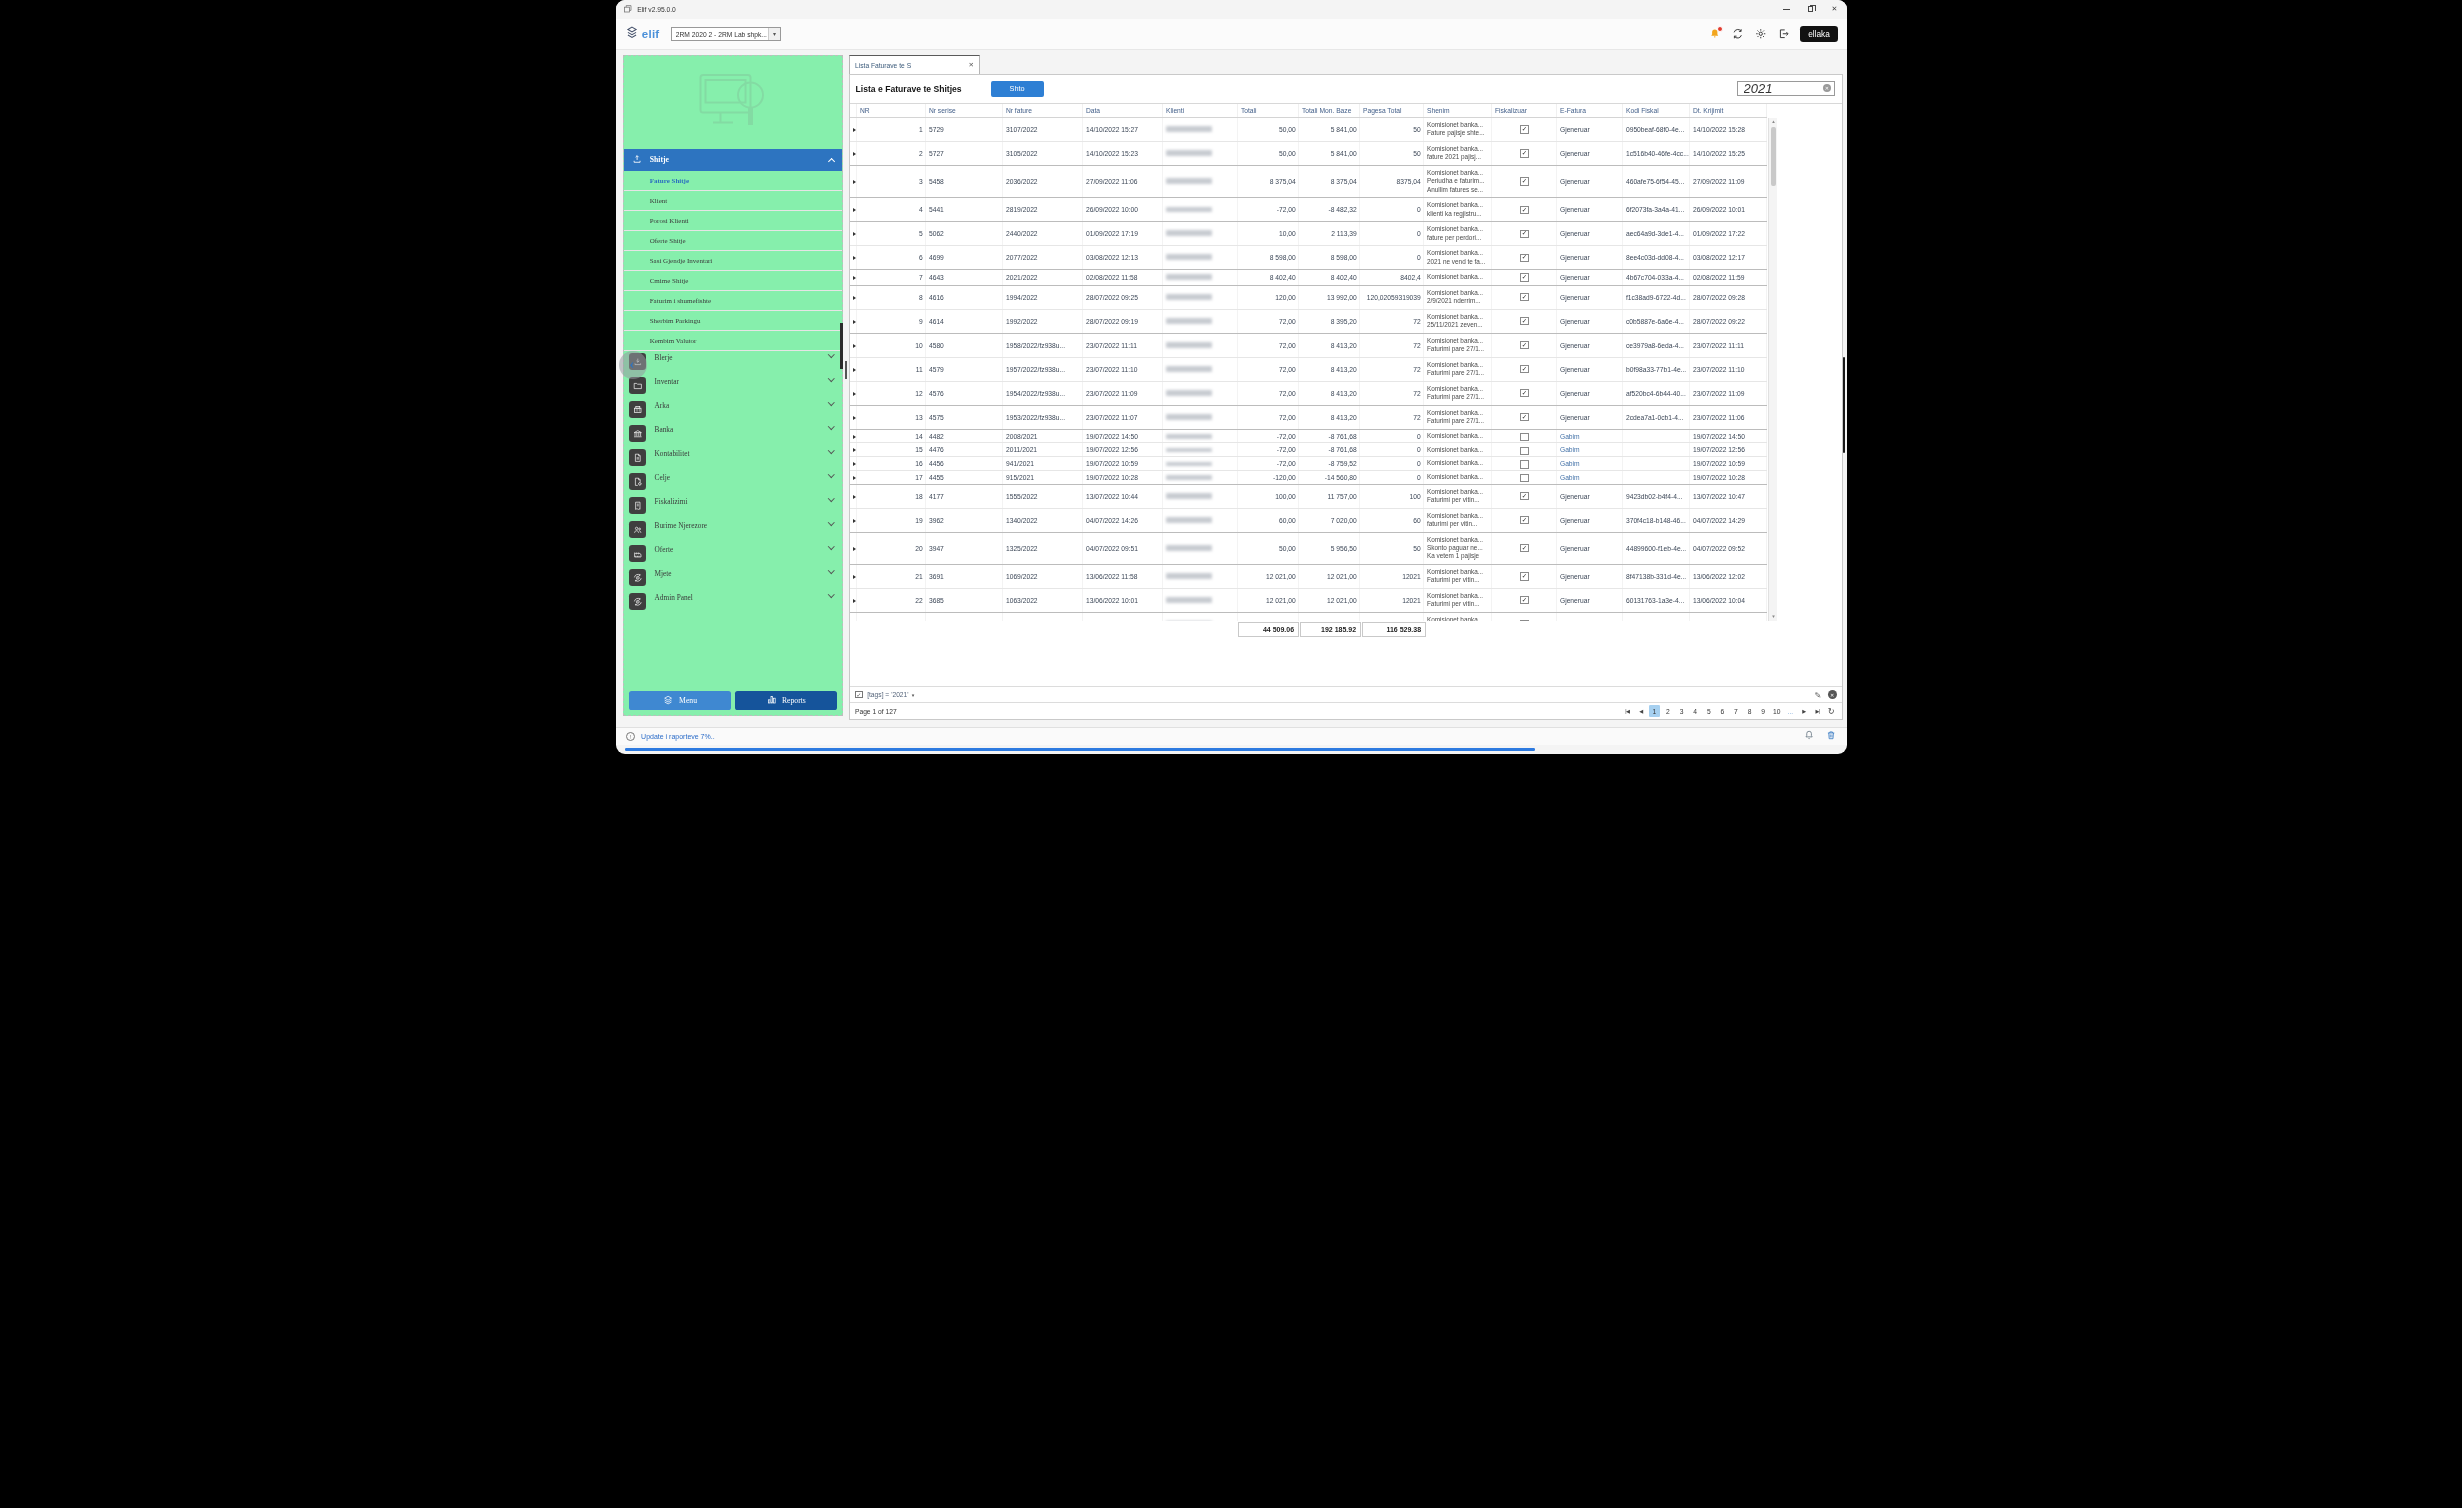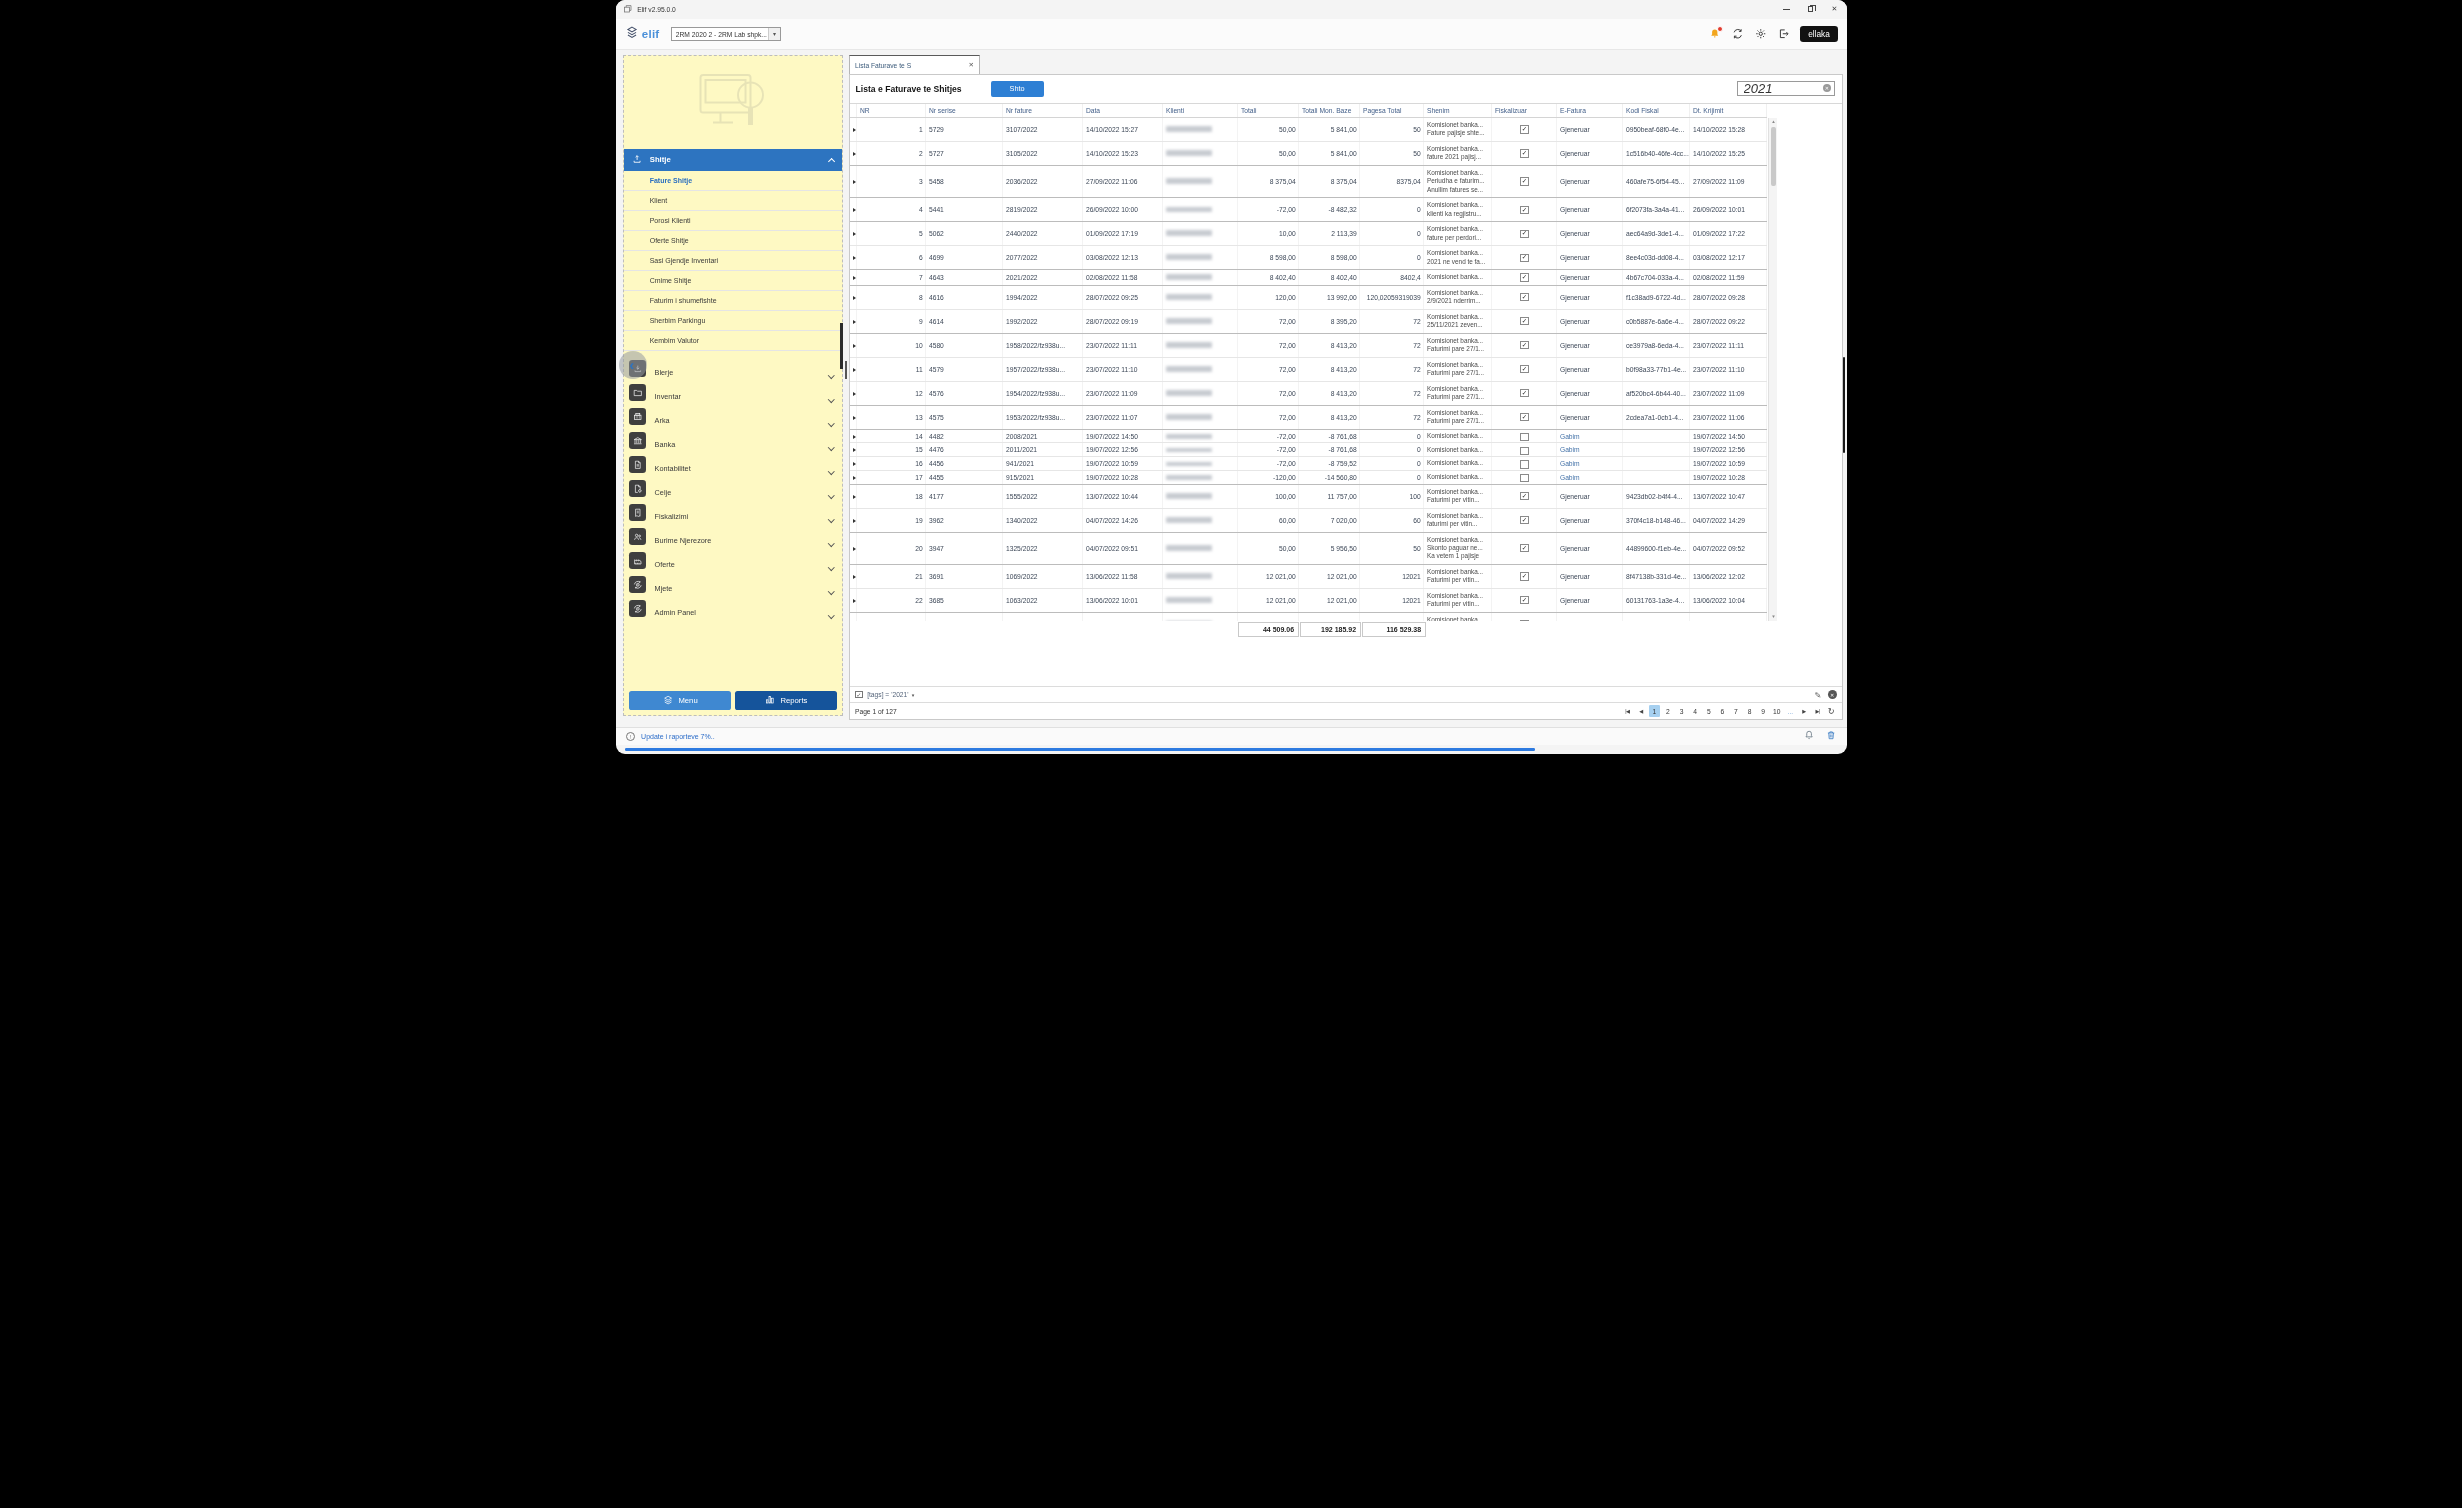--- a/index.html
+++ b/index.html
@@ -20,31 +20,31 @@
   .brand-text{font-size:11.5px;font-weight:600;color:#4a90d9;letter-spacing:0.3px;}
   .combo{position:relative;width:110px;height:14.7px;border:0.6px solid #999;background:#fff;display:flex;align-items:center;padding-left:3.8px;font-size:6.7px;color:#333;}
   .combo-arrow{position:absolute;right:0;top:0;width:12px;height:100%;background:#f0f0f0;border-left:0.6px solid #ccc;display:flex;align-items:center;justify-content:center;color:#555;font-size:5.1px;}
   .tool-right{margin-left:auto;display:flex;align-items:center;gap:10.2px;justify-content:center;}
   .tool-ic{width:12.8px;height:12.8px;display:inline-flex;align-items:center;justify-content:center;position:relative;}
   .bell-badge{position:absolute;top:-1.9px;right:-1.9px;width:6.4px;height:6.4px;border-radius:50%;background:#e23b2e;border:0.6px solid #fff;}
   .user-chip{background:#121212;color:#fff;font-size:8.3px;padding:3.2px 7.7px;border-radius:3.2px;}
   
   .app{position:relative;display:flex;height:670px;padding:5.1px 3.8px 0 7.7px;}
   
-  .sidebar{position:relative;width:220px;min-width:220px;background:#fef9c3;border:0.6px dashed #bdbdbd;margin-bottom:3.8px;}
+  .sidebar{position:relative;width:220px;min-width:220px;background:#86efac;border:0.6px dashed #bdbdbd;margin-bottom:3.8px;font-family:Liberation Serif, serif;}
   .logo-ph{display:block;margin:9px auto 3.8px auto;opacity:.16;}
   .side-header{height:22px;background:#2d74c0;display:flex;align-items:center;color:#fff;padding:0 7.7px;cursor:pointer;}
   .side-header .lbl{font-size:7.7px;font-weight:bold;margin-left:7.7px;}
   .chev{width:5.1px;height:5.1px;border-right:1.3px solid #fff;border-bottom:1.3px solid #fff;transform:rotate(-135deg);margin-left:auto;margin-top:2.6px;}
   .chev-d{width:4.5px;height:4.5px;border-right:1px solid #555;border-bottom:1px solid #555;transform:rotate(45deg);margin-left:auto;margin-right:9px;margin-top:-1.9px;}
   .submenu{list-style:none;margin:0;padding:0;}
   .submenu li{height:20px;line-height:20px;padding-left:25.5px;font-size:7px;color:#3a3a3a;border-bottom:0.6px solid #e5e5e5;cursor:pointer;white-space:nowrap;}
   .submenu li.selected{color:#2a6fc0;font-weight:bold;}
   .sections{list-style:none;margin:2.6px 0 0 0;padding:0;}
-  .sections li{display:flex;align-items:flex-end;height:24px;cursor:pointer;}
+  .sections li{display:flex;align-items:flex-start;height:24px;cursor:pointer;}
   .tile{width:17px;height:17px;border-radius:3.2px;background:#3f3f3f;display:flex;align-items:center;justify-content:center;margin-left:5.1px;}
   .sections .lbl{font-size:7.3px;color:#3a3a3a;margin-left:8.3px;}
   .collapse-circle{position:absolute;left:-5.1px;top:295px;width:28px;height:28px;border-radius:50%;background:rgba(150,155,160,.55);display:flex;align-items:center;justify-content:center;}
   .collapse-circle span{color:#2d74c0;font-size:14px;font-weight:bold;line-height:1;margin-right:2.6px;}
   .side-thumb{position:absolute;right:-0.6px;top:267px;width:3.2px;height:46px;background:#2b2b2b;}
   .side-buttons{position:absolute;left:5.1px;right:5.1px;bottom:5.1px;display:flex;gap:4.5px;}
   .btn-menu,.btn-reports{flex:1;height:19px;border:none;border-radius:2.6px;color:#fff;font-size:7.7px;display:flex;align-items:center;justify-content:center;gap:5.7px;cursor:pointer;font-family:inherit;}
   .btn-menu{background:#3f88d1;}
   .btn-reports{background:#15549b;}
   

